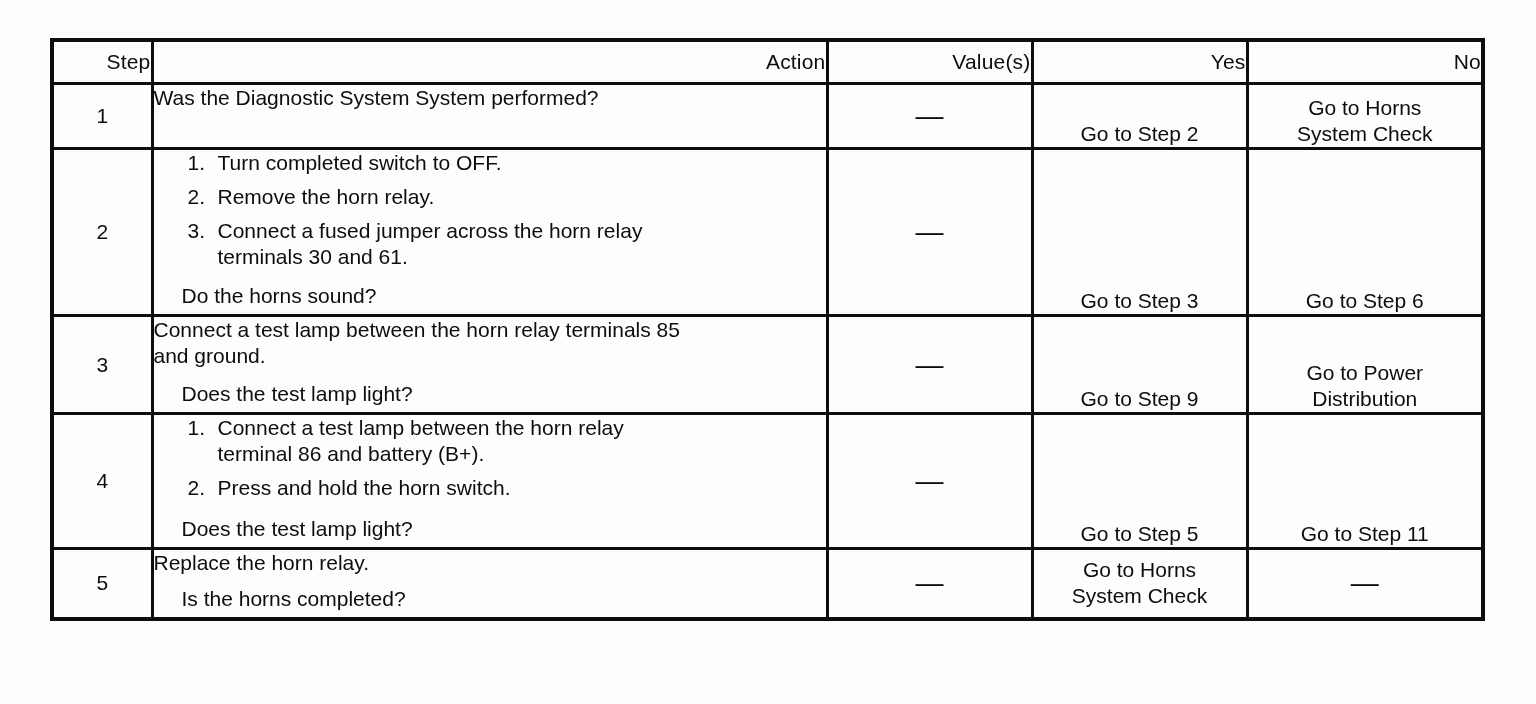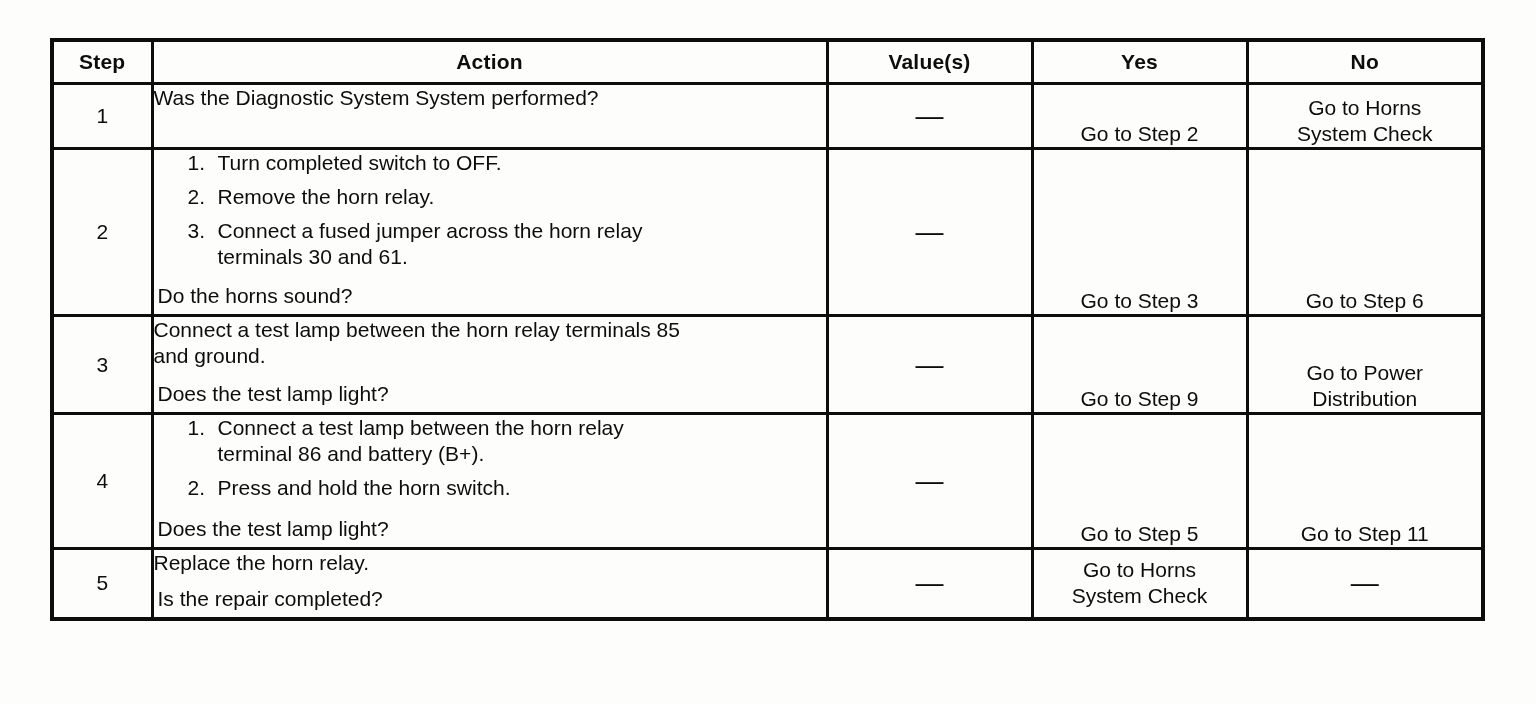--- a/index.html
+++ b/index.html
@@ -11,29 +11,29 @@
   table.diag{
     position:absolute;left:50px;top:38px;
     border-collapse:collapse;table-layout:fixed;
     border:4px solid #0d0d0d;
   }
   table.diag th, table.diag td{
     border:3px solid #0d0d0d;
     font-size:21px;line-height:26px;color:#0d0d0d;
     padding:0;overflow:hidden;
   }
-  th.hdr{font-weight:bold;text-align:center;vertical-align:middle;height:40px;letter-spacing:.2px;}
+  th.hdr{font-weight:normal;text-align:right;vertical-align:middle;height:40px;letter-spacing:.2px;}
   tr.defrow td{height:34px;vertical-align:middle;padding:2px 12px;white-space:nowrap;}
   td.step{ text-align:center;vertical-align:middle;font-size:22px;}
   td.action{position:relative;vertical-align:top;padding:7px 12px;}
   .aline{white-space:nowrap;}
   .li{display:flex;padding-left:34px;margin-bottom:8px;}
   .num{width:30px;flex:none;}
   .itext{flex:1;}
-  .question{position:absolute;left:4px;bottom:5px;white-space:nowrap;}
+  .question{position:absolute;left:28px;bottom:5px;white-space:nowrap;}
   td.nav{text-align:center;padding:4px 8px 7px;}
   td.nav.bot{vertical-align:bottom;}
   td.nav.mid{vertical-align:middle;}
   .it{}
   .dashline{font-size:28px;line-height:20px;font-weight:400;}
 </style>
 </head>
 <body>
 
 <div class="page">
@@ -149,21 +149,21 @@
             <div><span>Go to </span><span class="it">Step 5</span></div>
           </td>
           <td class="nav bot">
             <div><span>Go to </span><span class="it">Step 11</span></div>
           </td>
         </tr>
         <tr style="height: 70px;">
           <td class="step">5</td>
           <td class="action">
             <div class="aline">Replace the horn relay.</div>
-            <div class="question">Is the repair completed?</div>
+            <div class="question">Is the horns completed?</div>
           </td>
           <td class="nav mid">
             <div class="dashline"><span>—</span></div>
           </td>
           <td class="nav mid">
             <div><span>Go to </span><span class="it">Horns</span></div>
             <div><span class="it">System Check</span></div>
           </td>
           <td class="nav mid">
             <div class="dashline"><span>—</span></div>

